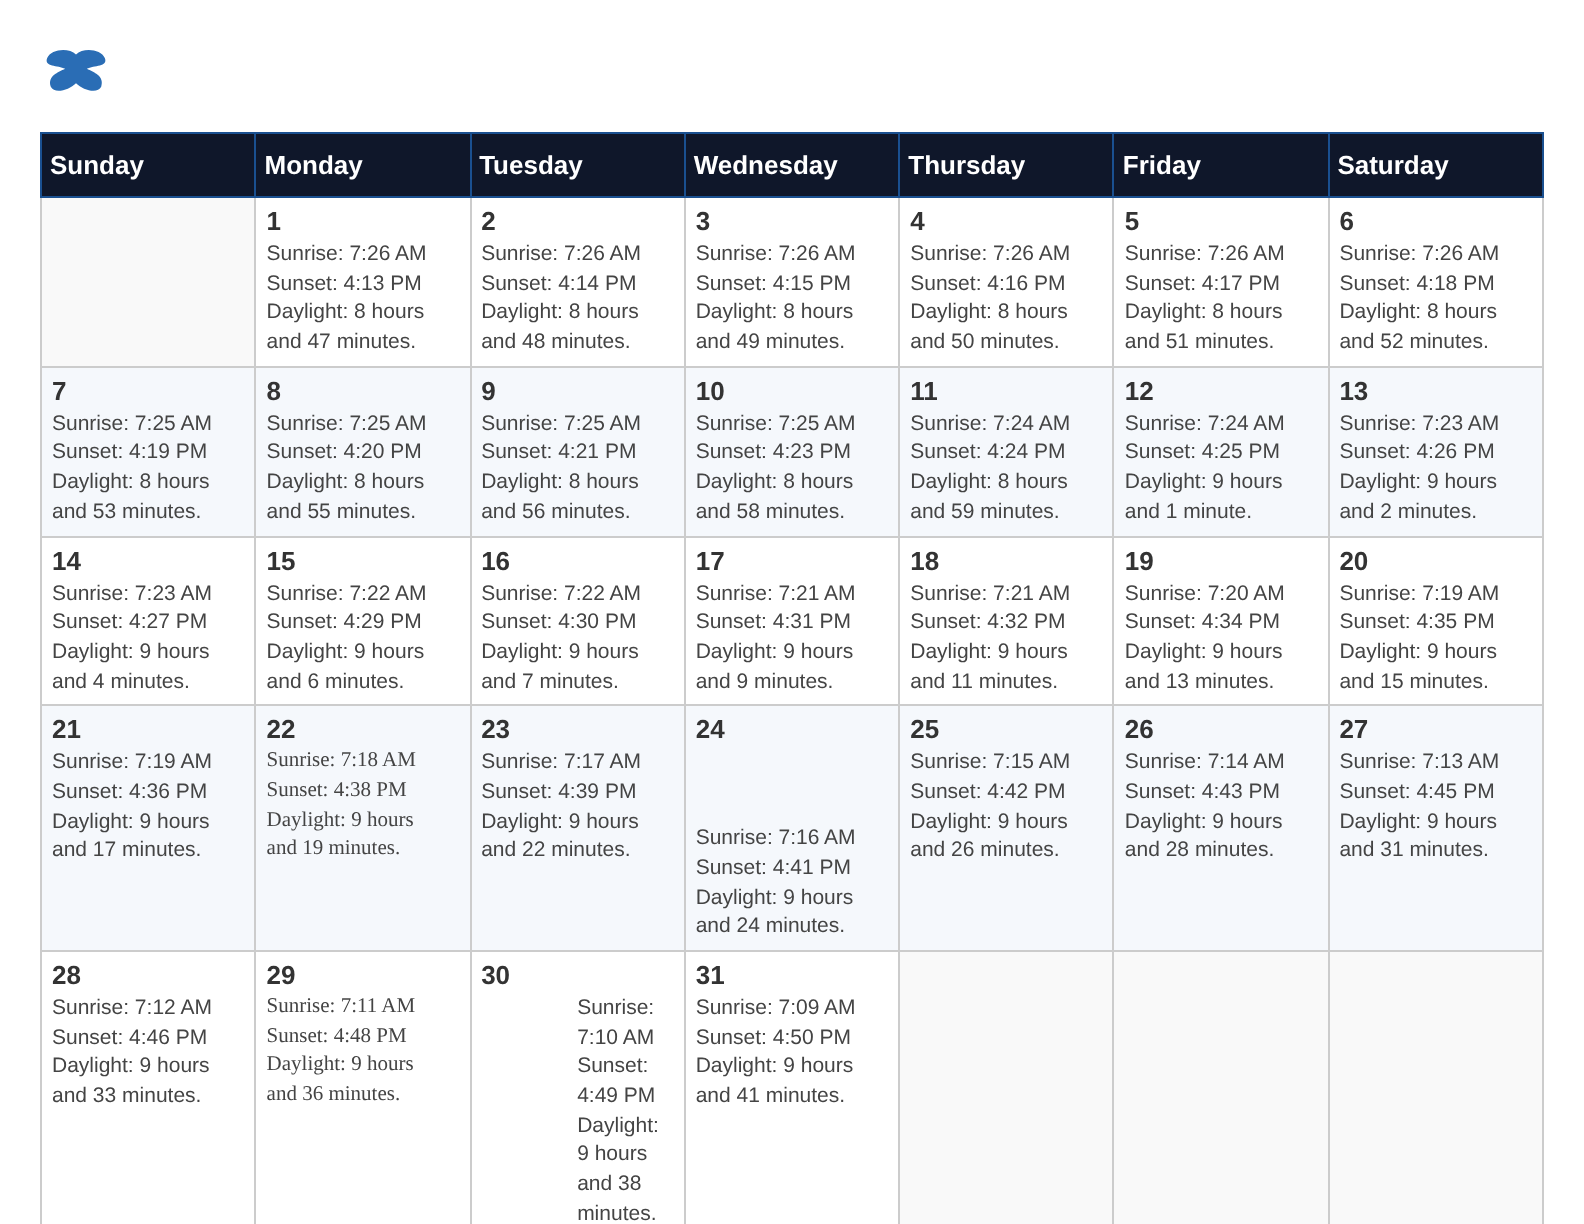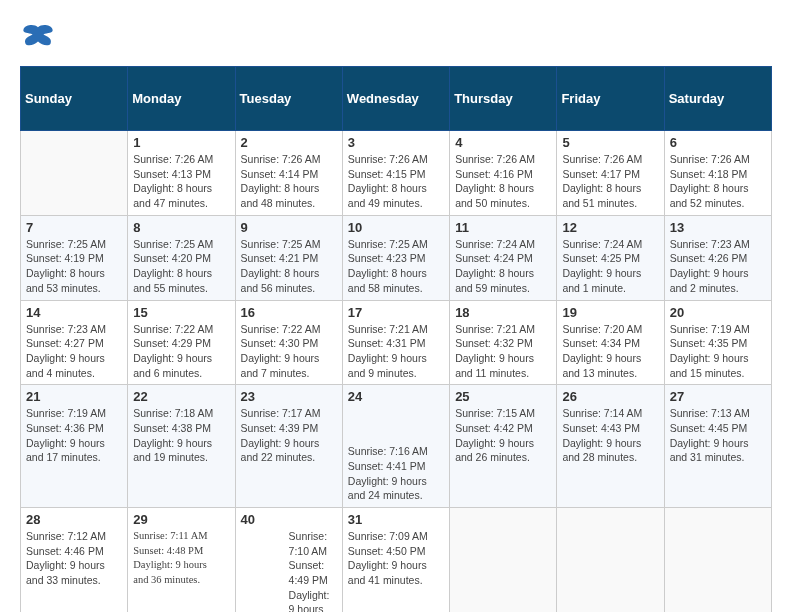--- a/index.html
+++ b/index.html
@@ -45,25 +45,25 @@
     .location {
       font-size: 16px;
       color: #333;
     }
     table {
       width: 100%;
       border-collapse: collapse;
       table-layout: fixed;
     }
     thead tr th {
-      background-color: #0c4a6e;
+      background-color: #0f172a;
       color: #fff;
       font-size: 13px;
       font-weight: bold;
-      padding: 24px 4px;
+      padding: 8px 4px;
       text-align: left;
       border: 1px solid #1a5090;
     }
     tbody tr td {
       border: 1px solid #ccc;
       vertical-align: top;
       padding: 4px 5px;
       font-size: 11px;
       color: #333;
       height: 80px;
@@ -270,21 +270,21 @@
       <tr>
         <td>
           <span class="day-number">21</span>
           <div class="day-info" style="white-space: pre-line;">Sunrise: 7:19 AM
 Sunset: 4:36 PM
 Daylight: 9 hours
 and 17 minutes.</div>
         </td>
         <td>
           <span class="day-number">22</span>
-          <div class="day-info" style="white-space: pre-line;">Sunrise: 7:18 AM
+          <div class="day-info" style="white-space: pre-line; font-family: Liberation Serif, serif;">Sunrise: 7:18 AM
 Sunset: 4:38 PM
 Daylight: 9 hours
 and 19 minutes.</div>
         </td>
         <td>
           <span class="day-number">23</span>
           <div class="day-info" style="white-space: pre-line;">Sunrise: 7:17 AM
 Sunset: 4:39 PM
 Daylight: 9 hours
 and 22 minutes.</div>
@@ -327,21 +327,21 @@
 and 33 minutes.</div>
         </td>
         <td>
           <span class="day-number">29</span>
           <div class="day-info" style="white-space: pre-line; font-family: Liberation Serif, serif;">Sunrise: 7:11 AM
 Sunset: 4:48 PM
 Daylight: 9 hours
 and 36 minutes.</div>
         </td>
         <td>
-          <span class="day-number">40</span>
+          <span class="day-number">30</span>
           <div class="day-info" style="white-space: pre-line; margin-left: 48px;">Sunrise: 7:10 AM
 Sunset: 4:49 PM
 Daylight: 9 hours
 and 38 minutes.</div>
         </td>
         <td>
           <span class="day-number">31</span>
           <div class="day-info" style="white-space: pre-line;">Sunrise: 7:09 AM
 Sunset: 4:50 PM
 Daylight: 9 hours

